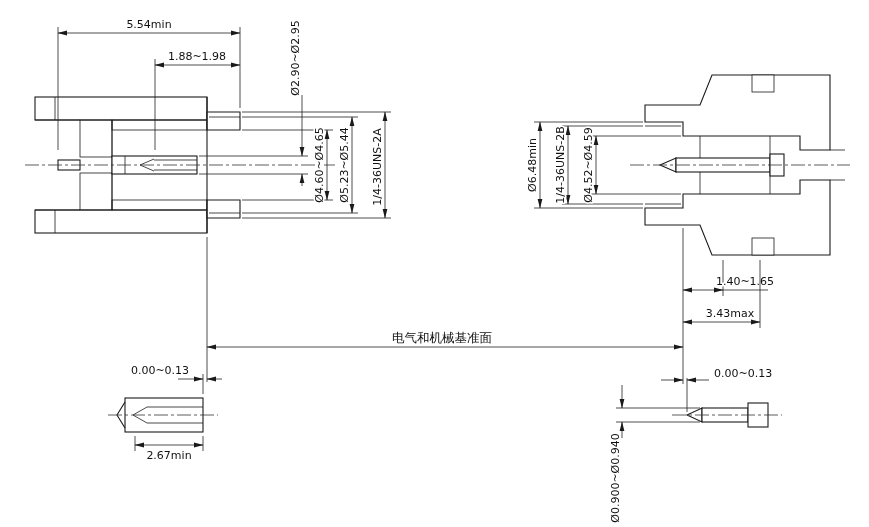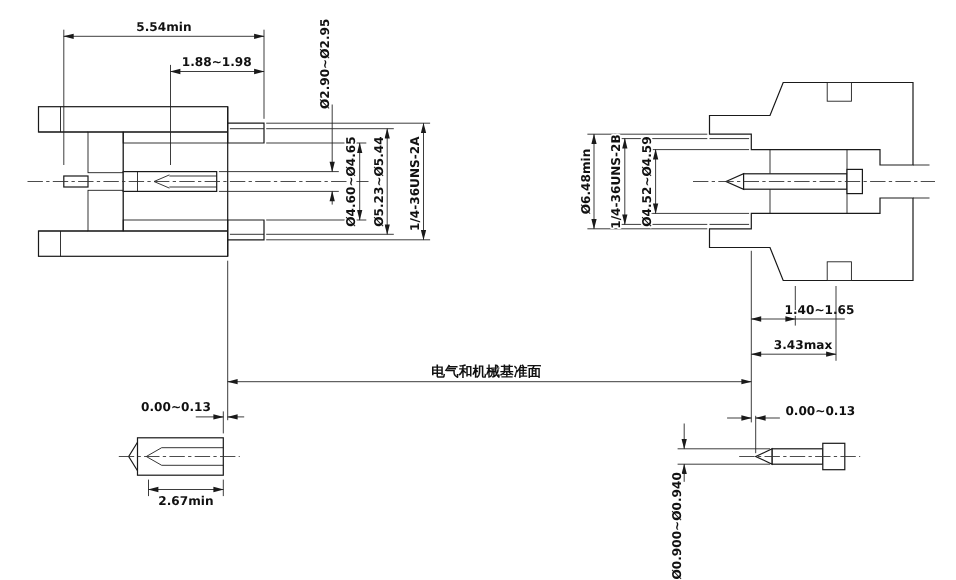--- a/index.html
+++ b/index.html
@@ -1,16 +1,16 @@
 <!DOCTYPE html>
 <html><head>
 <meta charset="utf-8">
 <style>
   html,body{margin:0;padding:0;background:#ffffff;}
-  .page{position:relative;width:869px;height:527px;background:#fff;overflow:hidden;font-weight:bold;}
+  .page{position:relative;width:869px;height:527px;background:#fff;overflow:hidden;}
   svg text{font-family:"DejaVu Sans", sans-serif;font-size:11px;fill:#111;}
   svg text.cjk{font-size:12.5px;}
   .halo{paint-order:stroke fill;stroke:#fff;stroke-width:3px;stroke-linejoin:round;}
   .outline{stroke:#1a1a1a;stroke-width:1.1;fill:none;}
   .thin{stroke:#1a1a1a;stroke-width:0.8;fill:none;}
   .dim{stroke:#222;stroke-width:0.8;fill:none;}
   .cl{stroke:#333;stroke-width:0.8;fill:none;stroke-dasharray:14 3 3 3;}
   .wfill{fill:#ffffff;}
 </style>
 </head>

